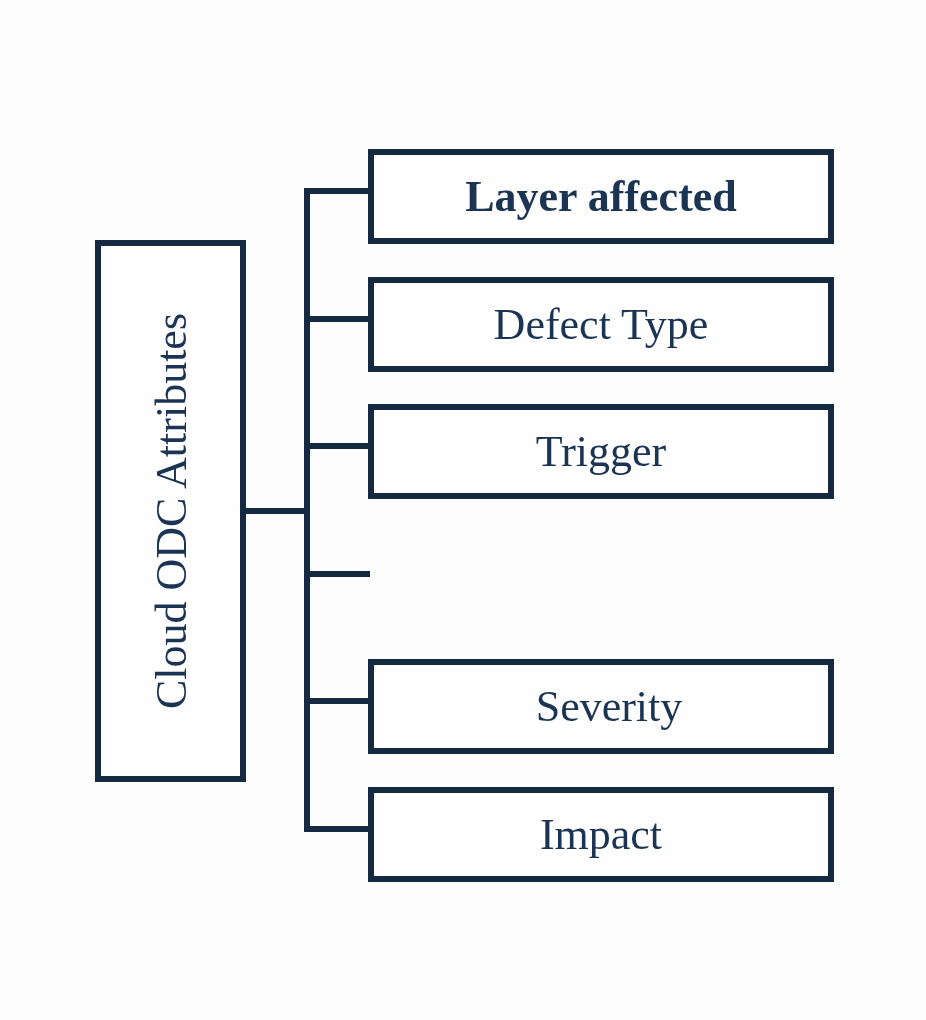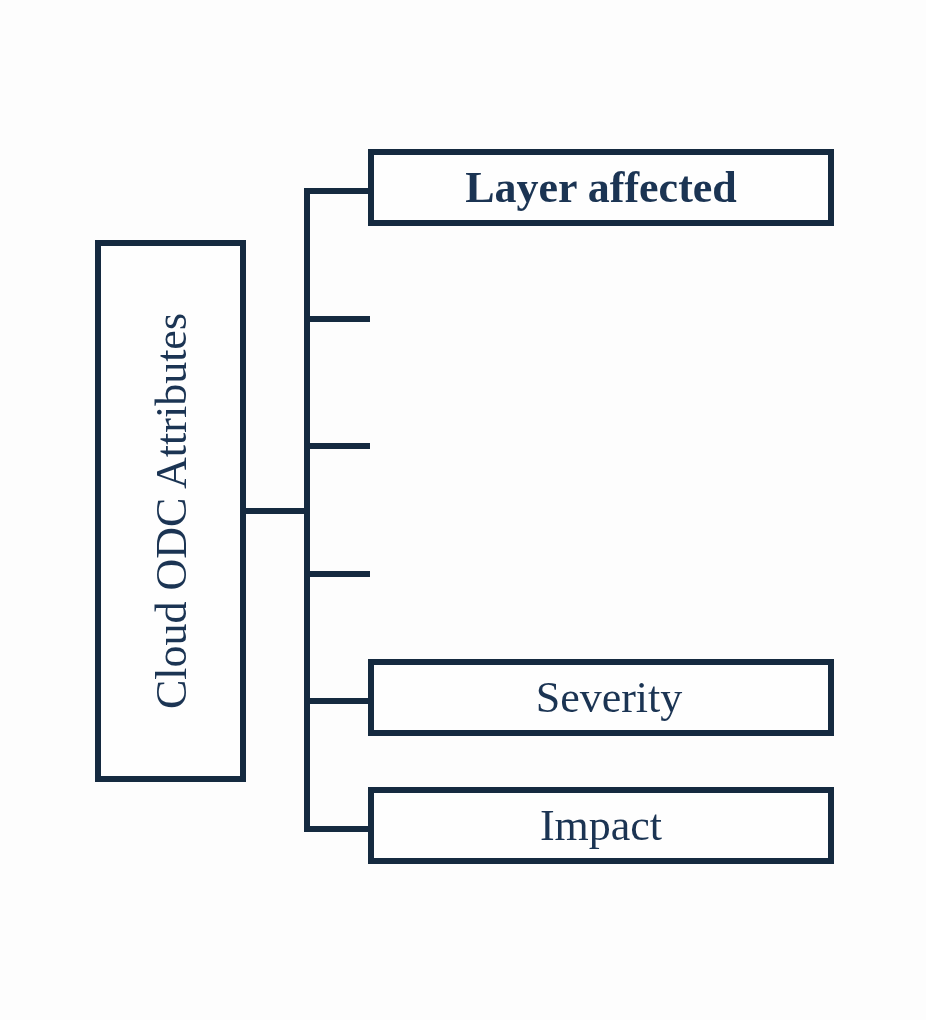--- a/index.html
+++ b/index.html
@@ -31,21 +31,21 @@
     left:50%;top:50%;
     transform:translate(-50%,-50%) rotate(-90deg);
     white-space:nowrap;
     font-size:44px;
     color:var(--text);
   }
   
   .node{
     position:absolute;
     left:368px;
-    width:466px;height:77px;
+    width:466px;height:95px;
     border:6px solid var(--line);
     background:var(--box_fill);
     box-sizing:border-box;
     display:flex;align-items:center;justify-content:center;
   }
   .node .label{
     font-size:44px;
     color:var(--text);
     white-space:nowrap;
   }
@@ -74,20 +74,26 @@
   <div class="conn branch b1"></div>
   <div class="conn branch b2"></div>
   <div class="conn branch b3"></div>
   <div class="conn branch b4"></div>
   <div class="conn branch b5"></div>
   <div class="conn branch b6"></div>
 
   <div class="node n1">
     <span class="label bold">Layer affected</span>
   </div>
+  <div class="node n2">
+    <span class="label">Defect Type</span>
+  </div>
+  <div class="node n3">
+    <span class="label">Trigger</span>
+  </div>
   <div class="node n5">
     <span class="label">Severity</span>
   </div>
   <div class="node n6">
     <span class="label">Impact</span>
   </div>
 
 </div>
 
 </body></html>

